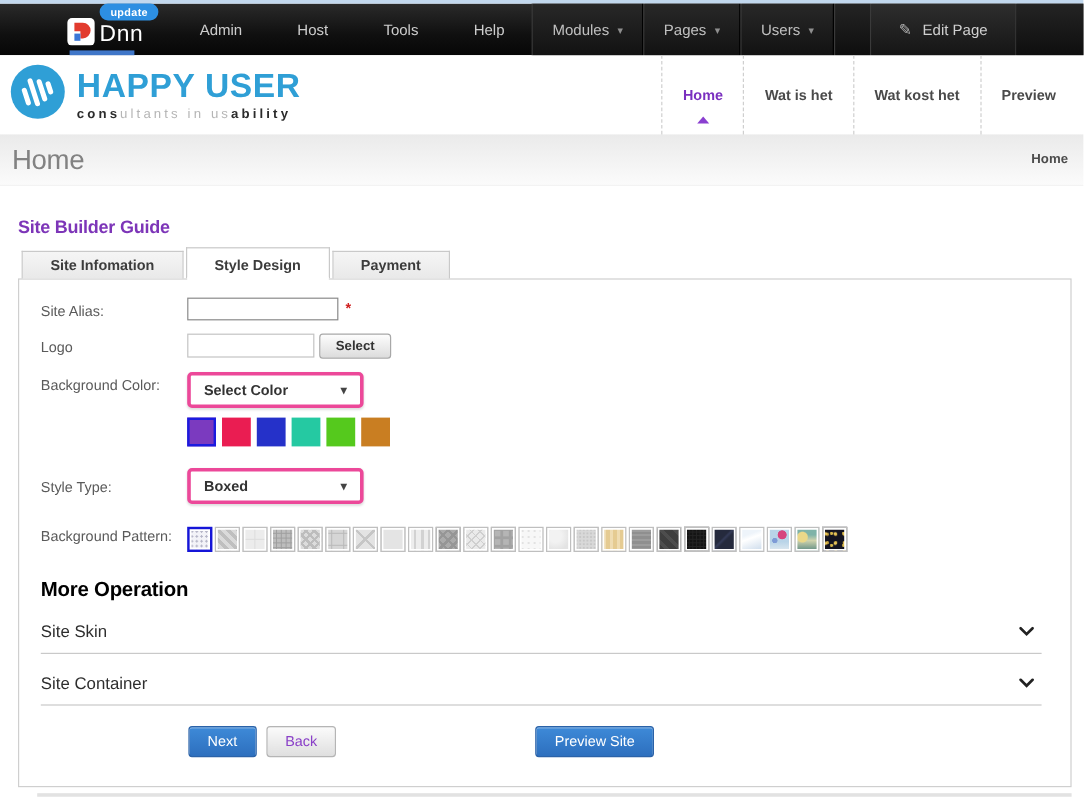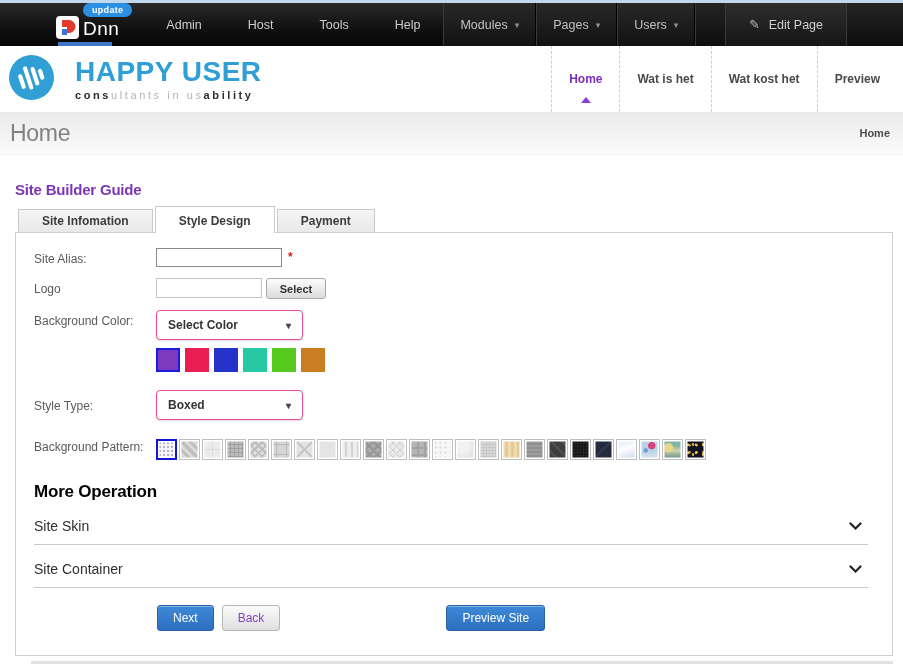--- a/index.html
+++ b/index.html
@@ -28,21 +28,21 @@
     background:linear-gradient(180deg,#242424,#0e0e0e)}
   .edit-page-seg{display:flex;align-items:center;gap:9px;cursor:pointer;
     border-left:1px solid #3a3a3a;border-right:1px solid #3a3a3a;
     background:linear-gradient(180deg,#2e2e2e,#151515);
     color:#cfcfcf;font-size:12.5px;padding:0 23px}
   .pencil{color:#b5b5b5;font-size:13px}
   .tail-seg{width:56px;background:linear-gradient(180deg,#242424,#0e0e0e)}
 
   
   .site-header{height:66px;background:#fff;display:flex;align-items:center;justify-content:space-between}
-  .hu-logo{display:flex;align-items:center;gap:20px;margin-left:8px;cursor:pointer}
+  .hu-logo{display:flex;align-items:center;gap:9px;margin-left:8px;cursor:pointer}
   .hu-title{color:#2f9fd6;font-size:28px;font-weight:bold;letter-spacing:.5px;line-height:1}
   .hu-tagline{font-size:11px;letter-spacing:2.6px;margin-top:3px;white-space:nowrap}
   .tag-bold{color:#2b2b2b;font-weight:bold}
   .tag-light{color:#b5b5b5}
   .main-nav{display:flex;height:100%;margin-right:6px}
   .nav-item{position:relative;display:flex;align-items:center;padding:0 17px;
     border-left:1px dashed #cfcfcf;color:#4a4a4a;font-weight:bold;font-size:12px;cursor:pointer}
   .nav-item.active{color:#7a2fbf}
   .nav-arrow{position:absolute;left:50%;transform:translateX(-50%);bottom:9px;
     width:0;height:0;border-left:5px solid transparent;border-right:5px solid transparent;
@@ -65,21 +65,21 @@
   .panel{border:1px solid #cfcfcf;background:#fff;min-height:424px;position:relative;z-index:1}
   .form{padding:15px 24px 0 18px}
   .frow{display:flex;margin-bottom:11px}
   .flabel{width:122px;min-width:122px;font-size:12px;color:#5a5a5a;padding-top:4px}
   .input-alias{width:126px;height:19px;border:1px solid #8a8a8a;font-size:12px;padding:1px 3px;outline:none}
   .req{color:#d02020;font-weight:bold;margin-left:6px;font-size:12px;padding-top:2px}
   .input-logo{width:106px;height:20px;border:1px solid #c4c4c4;font-size:12px;padding:1px 3px;outline:none}
   .btn-select{margin-left:4px;width:60px;height:21px;cursor:pointer;
     background:linear-gradient(180deg,#fdfdfd,#dcdcdc);border:1px solid #a8a8a8;border-radius:3px;
     font-weight:bold;font-size:11px;color:#333;font-family:"Liberation Sans",sans-serif}
-  .select-box{width:147px;height:30px;border:1px solid #ec4899;border-radius:4px;cursor:pointer;
+  .select-box{width:147px;height:30px;border:3px solid #ec4899;border-radius:4px;cursor:pointer;
     box-shadow:0 1px 2px rgba(0,0,0,.13);display:flex;align-items:center;justify-content:space-between;
     padding:0 11px;font-size:12px;font-weight:bold;color:#333;background:#fff}
   .select-caret{font-size:10px;color:#444}
   .swatch-row{display:flex;gap:5px;margin-top:8px}
   .swatch{width:24px;height:24px;cursor:pointer}
   .swatch.selected{border:2px solid #1b1bdf}
   .pattern-row{display:flex;gap:2px;align-items:center;margin-top:3px}
   .pattern{width:21px;height:21px;border:1px solid #bfbfbf;box-shadow:inset 0 0 0 1.5px #ffffff;cursor:pointer}
   .pattern.selected{border:2px solid #1515d8}
 

